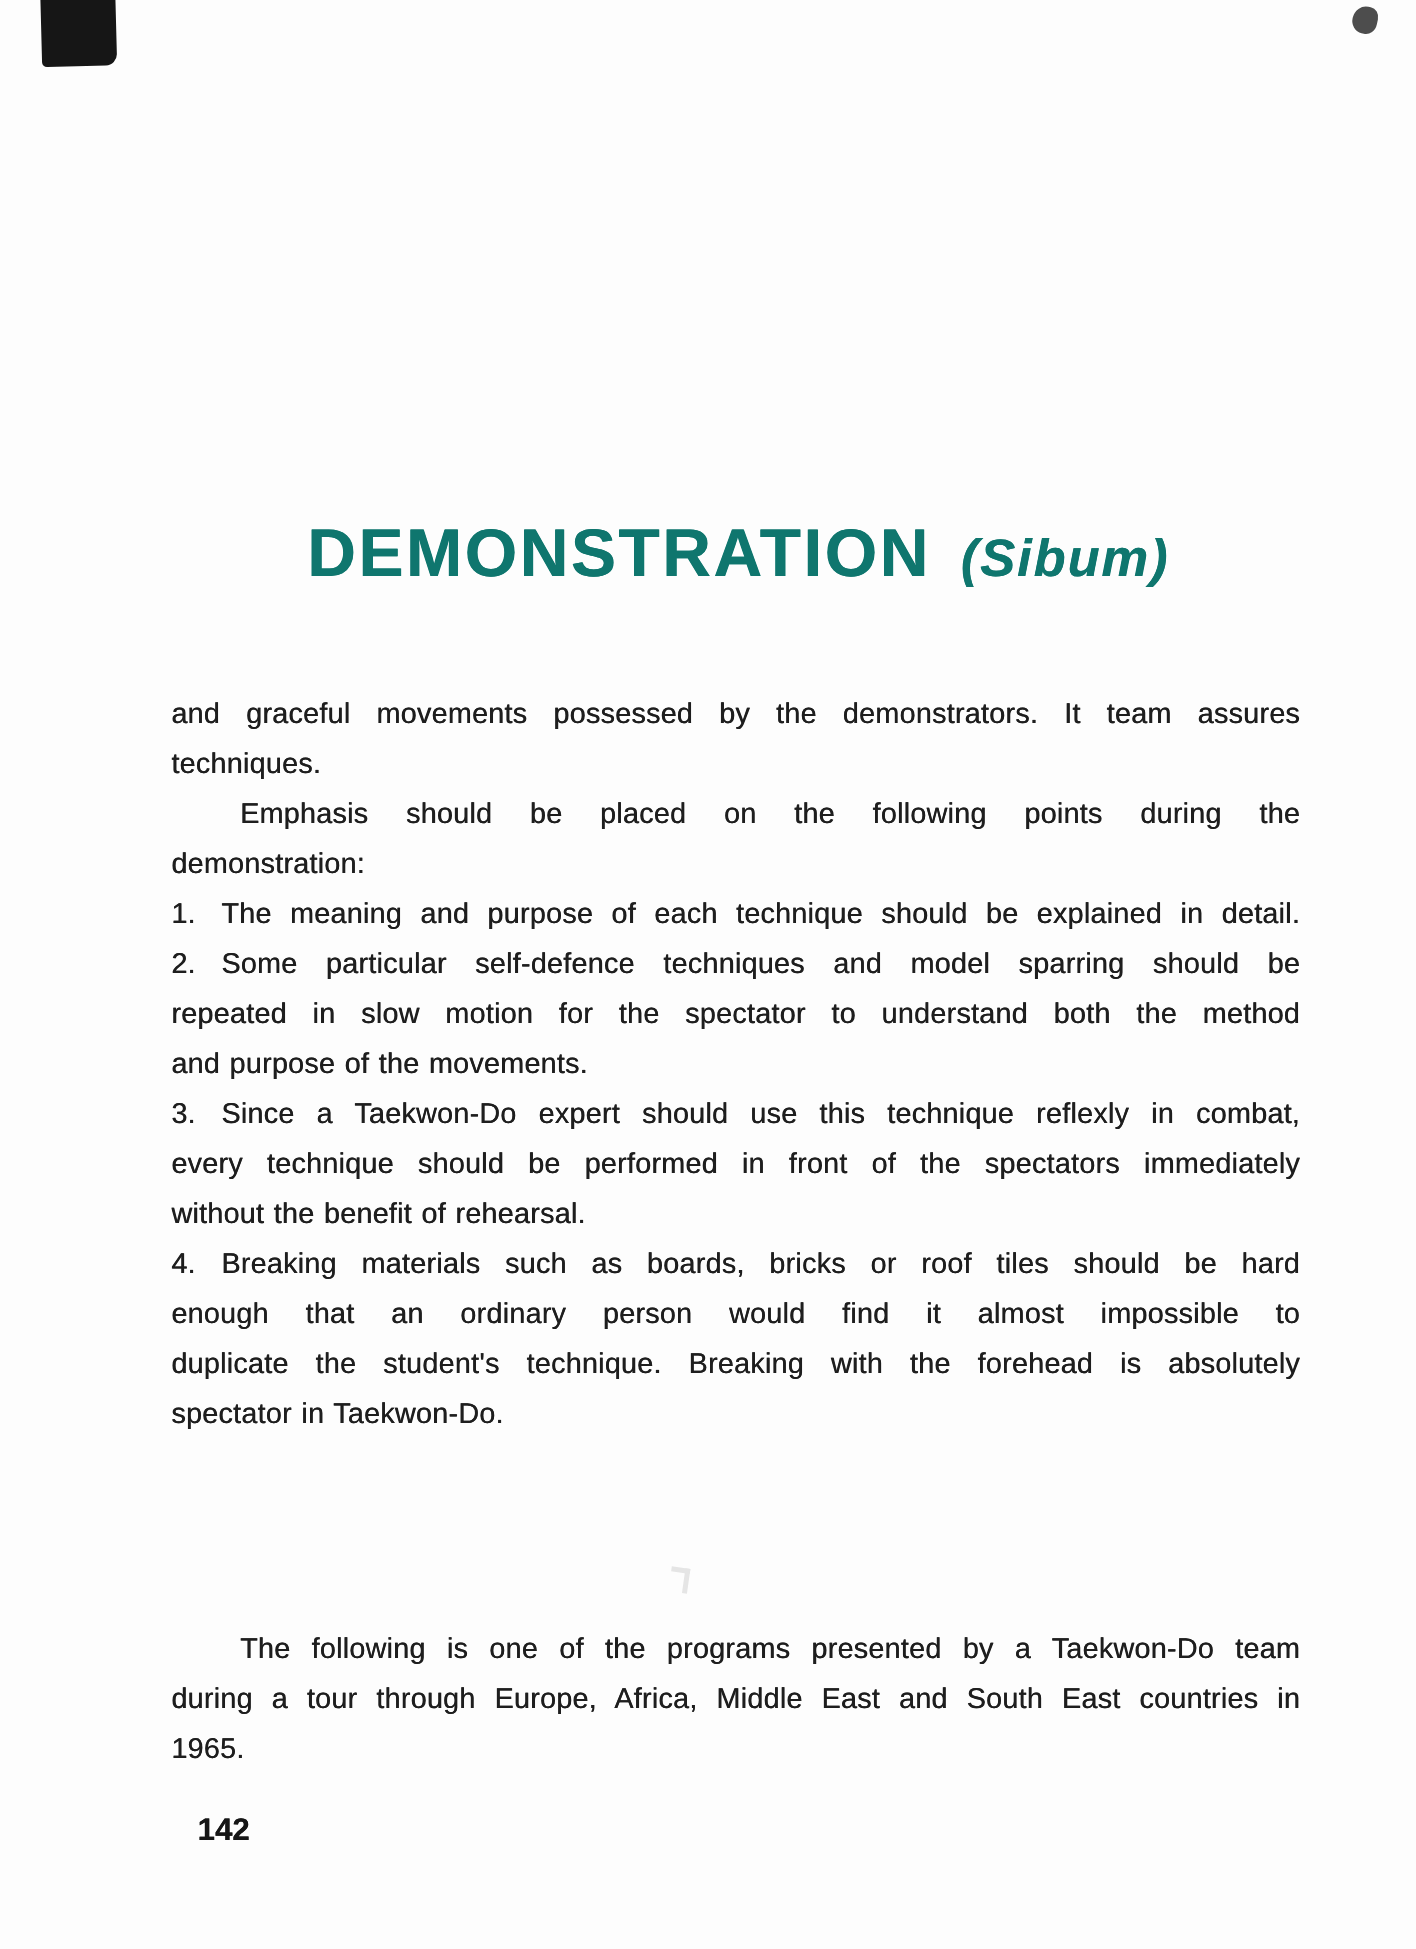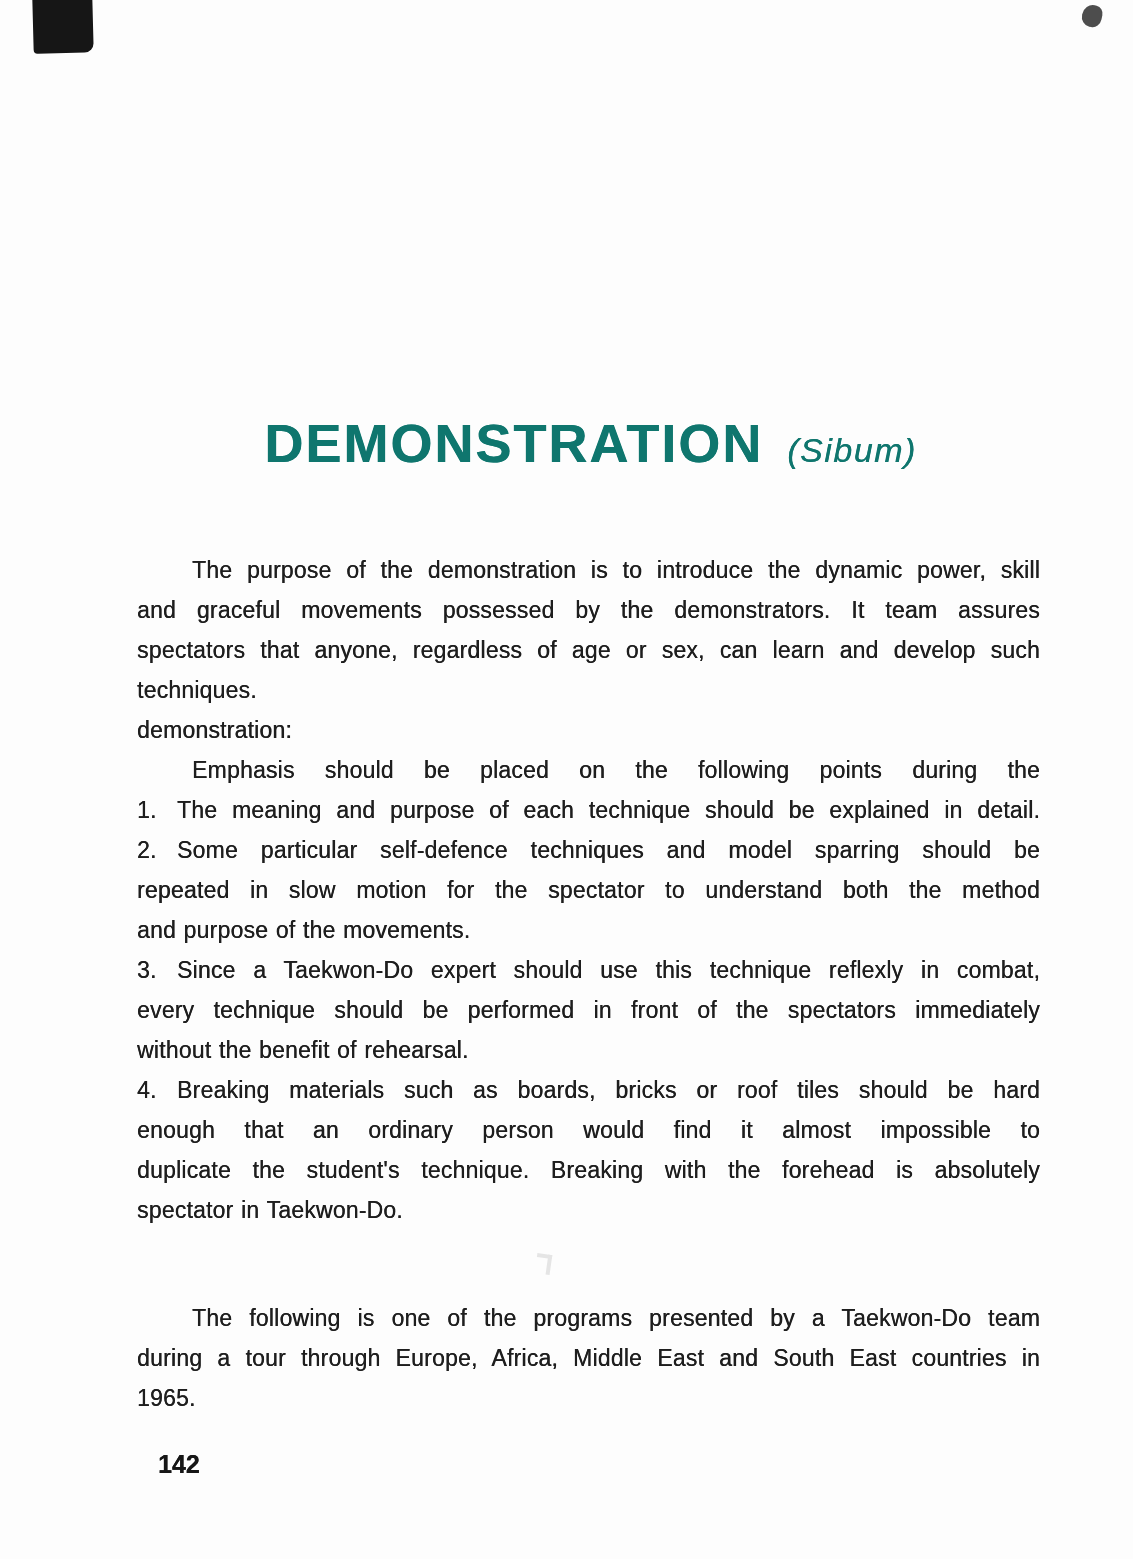--- a/index.html
+++ b/index.html
@@ -34,21 +34,21 @@
     position:absolute; left:0; right:0; top:412px;
     padding-left:48px;
     display:flex; justify-content:center; align-items:baseline; gap:24px;
     color:#0f766e;
   }
   .title-main {
     font-size:54px; font-weight:bold; letter-spacing:2px;
     text-shadow:0.4px 0 0 currentColor;
   }
   .title-sub {
-    font-size:34px; font-weight:normal; font-style:italic; letter-spacing:1.5px;
+    font-size:42px; font-weight:bold; font-style:italic; letter-spacing:1.5px;
     text-shadow:0.3px 0 0 currentColor;
   }
 
   
   .body-col {
     position:absolute; left:137px; top:550px; width:903px;
     font-size:23px; letter-spacing:0.2px; word-spacing:1px;
     color:#1e1e1e;
     text-shadow:0.3px 0 0 currentColor;
   }
@@ -84,27 +84,25 @@
 <div class="mark-top-right"></div>
 <div class="center-smudge"></div>
 
 <div class="title-row">
   <span class="title-main">DEMONSTRATION</span>
   <span class="title-sub">(Sibum)</span>
 </div>
 
 <div class="body-col">
 
-  <div class="line indent j">The purpose of the demonstration is to introduce the dynamic power, skill</div>
   <div class="line j">and graceful movements possessed by the demonstrators. It team assures</div>
-  <div class="line j">spectators that anyone, regardless of age or sex, can learn and develop such</div>
   <div class="line">techniques.</div>
 
+  <div class="line indent j">Emphasis should be placed on the following points during the</div>
   <div class="line">demonstration:</div>
-  <div class="line indent j">Emphasis should be placed on the following points during the</div>
 
   <div class="li">
     <div class="num">1.</div>
     <div class="line j grow">The meaning and purpose of each technique should be explained in detail.</div>
   </div>
 
   <div class="li">
     <div class="num">2.</div>
     <div class="line j grow">Some particular self-defence techniques and model sparring should be</div>
   </div>

